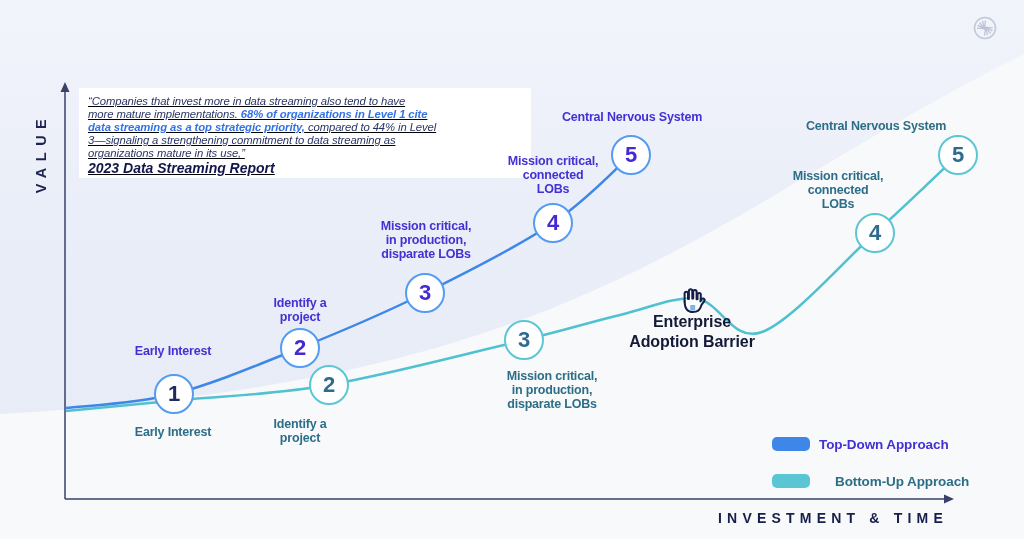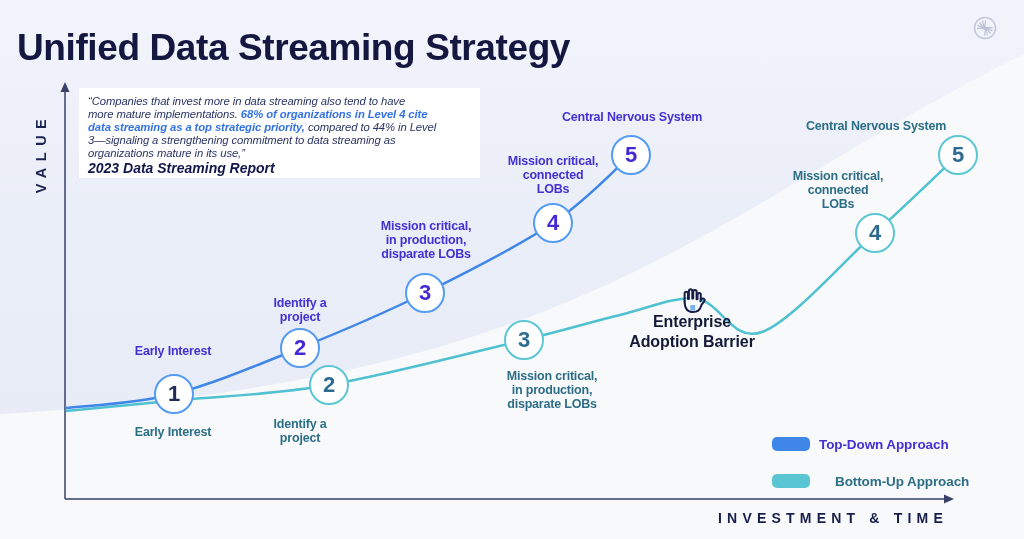--- a/index.html
+++ b/index.html
@@ -8,22 +8,22 @@
     font-family:"Liberation Sans","DejaVu Sans",sans-serif;
     background:linear-gradient(180deg,#f2f4fb 0%,#eaeef8 40%,#e7ebf7 100%);
   }
   #bg-svg{position:absolute;left:0;top:0;width:1024px;height:539px;}
   .abs{position:absolute;}
   #page-title{
     left:17px;top:27px;font-size:37px;font-weight:bold;color:#14173f;
     letter-spacing:-0.4px;white-space:nowrap;
   }
   #quote-box{
-    left:79px;top:88px;width:401px;height:90px;background:#ffffff;
-    box-sizing:border-box;padding:7px 12px 6px 9px;
+    left:79px;top:88px;width:452px;height:90px;background:#ffffff;
+    box-sizing:border-box;padding:7px 12px 6px 9px;text-decoration:underline;
   }
   #quote-text{
     font-style:italic;font-size:11.3px;line-height:1.155;color:#2a3464;
     letter-spacing:-0.1px;white-space:pre-wrap;
   }
   #quote-text .hl{color:#3472e4;font-weight:bold;}
   #quote-attr{
     margin-top:0;font-style:italic;font-weight:bold;
     font-size:14px;color:#13164a;padding-right:0;letter-spacing:0;
   }
@@ -88,25 +88,24 @@
         <line x1="-0.6" y1="0.6" x2="0.4" y2="-7.2"></line>
         <line x1="0.6" y1="-0.6" x2="7.4" y2="-0.2"></line>
         <line x1="0.6" y1="-0.6" x2="7" y2="2.6"></line>
         <line x1="0.6" y1="-0.6" x2="5.2" y2="5"></line>
         <line x1="0.6" y1="-0.6" x2="2.4" y2="6.9"></line>
         <line x1="0.6" y1="-0.6" x2="-0.4" y2="7.2"></line>
       </g>
     </g>
   </svg>
 
-  <div class="abs" id="page-title">Unified Data Streaming Strategy</div>
 
   <div class="abs" id="quote-box">
     <div id="quote-text"><span>“Companies that invest more in data streaming also tend to have
-more mature implementations. </span><span class="hl">68% of organizations in Level 4 cite
+more mature implementations. </span><span class="hl">68% of organizations in Level 1 cite
 data streaming as a top strategic priority,</span><span> compared to 44% in Level
 3—signaling a strengthening commitment to data streaming as
 organizations mature in its use,”</span></div>
     <div id="quote-attr">2023 Data Streaming Report</div>
   </div>
 
   <div class="abs" id="y-axis-label">VALUE</div>
   <div class="abs" id="x-axis-label">INVESTMENT &amp; TIME</div>
 
   <div id="stages">

